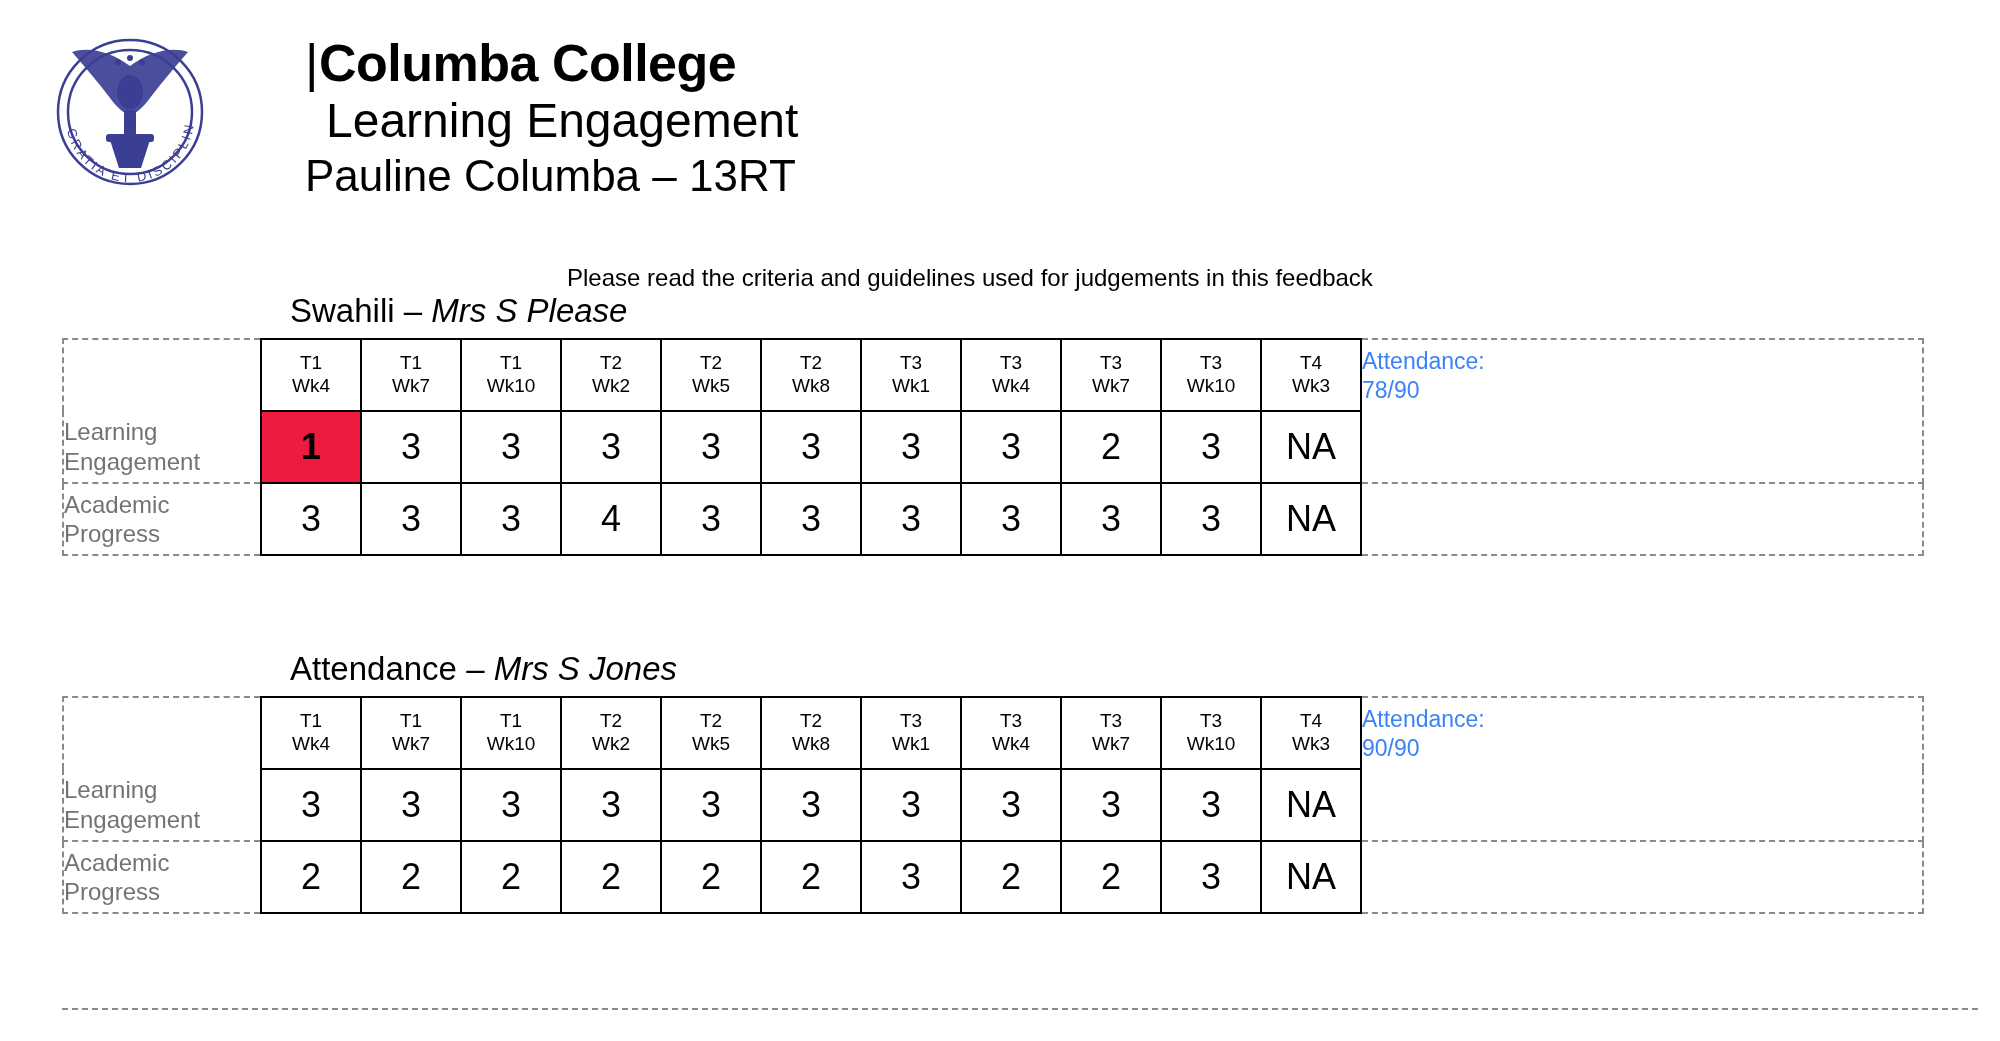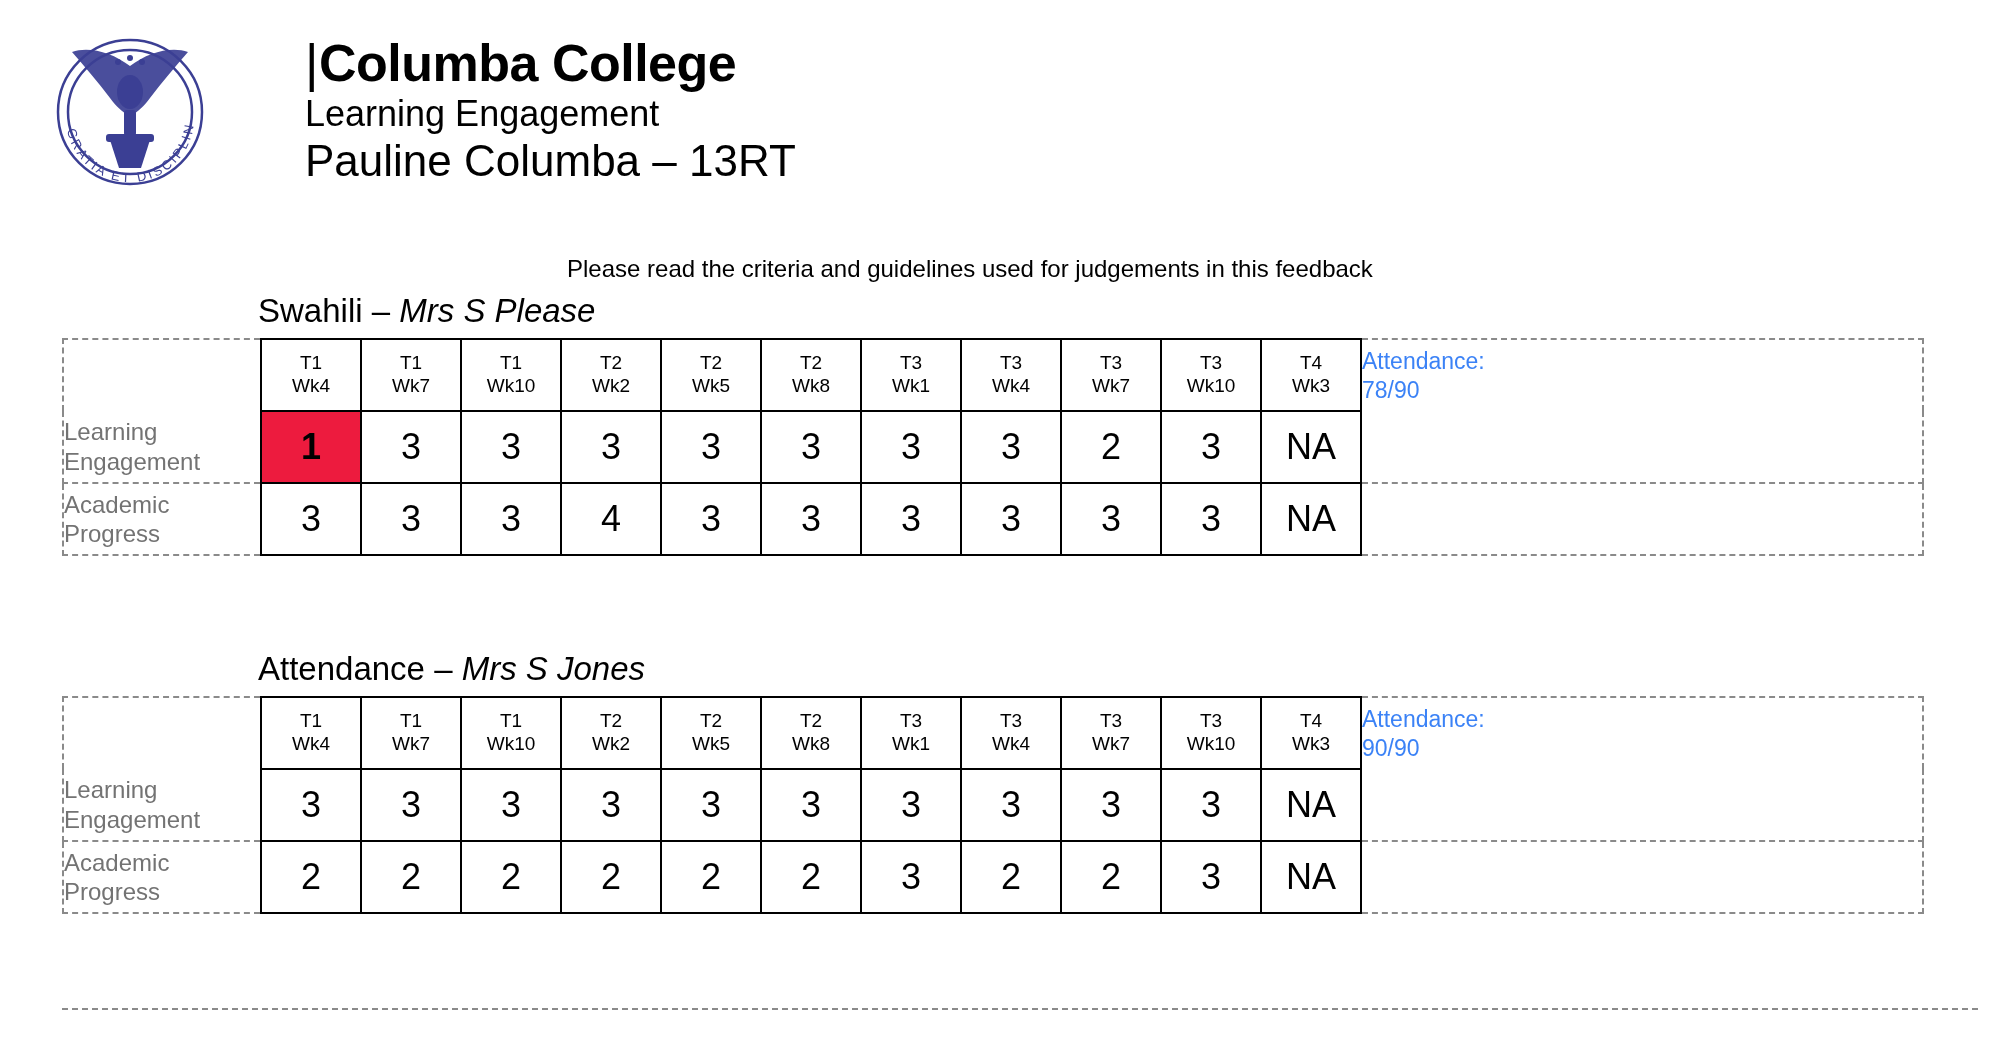--- a/index.html
+++ b/index.html
@@ -54,37 +54,38 @@
     letter-spacing: -0.5px;
     color: #000;
     white-space: nowrap;
   }
   .school-name .caret {
     font-weight: 300;
     margin-right: 1px;
   }
 
   .subtitle {
-    font-size: 36px;
+    font-size: 48px;
     line-height: 1.2;
     color: #000;
     white-space: nowrap;
+    margin-left: 21px;
   }
 
   .student {
     font-size: 44px;
     line-height: 1.2;
     color: #000;
     white-space: nowrap;
   }
 
   .criteria-note {
     position: absolute;
     left: 567px;
-    top: 255px;
+    top: 264px;
     font-size: 24px;
     color: #000;
     white-space: nowrap;
   }
 
   
   .section {
     position: absolute;
     left: 0;
     width: 2000px;
@@ -93,21 +94,21 @@
   .section-2 { top: 650px; }
 
   .subject-line {
     position: absolute;
     left: 258px;
     top: 0;
     font-size: 33px;
     line-height: 1.15;
     white-space: nowrap;
   }
-  .subject-name { font-style: normal; }
+  .subject-name { font-style: normal; margin-left: 32px; }
   .teacher-name { font-style: italic; }
 
   .table-wrap {
     position: absolute;
     left: 62px;
     top: 46px;
   }
 
   table.grid {
     border-collapse: collapse;

